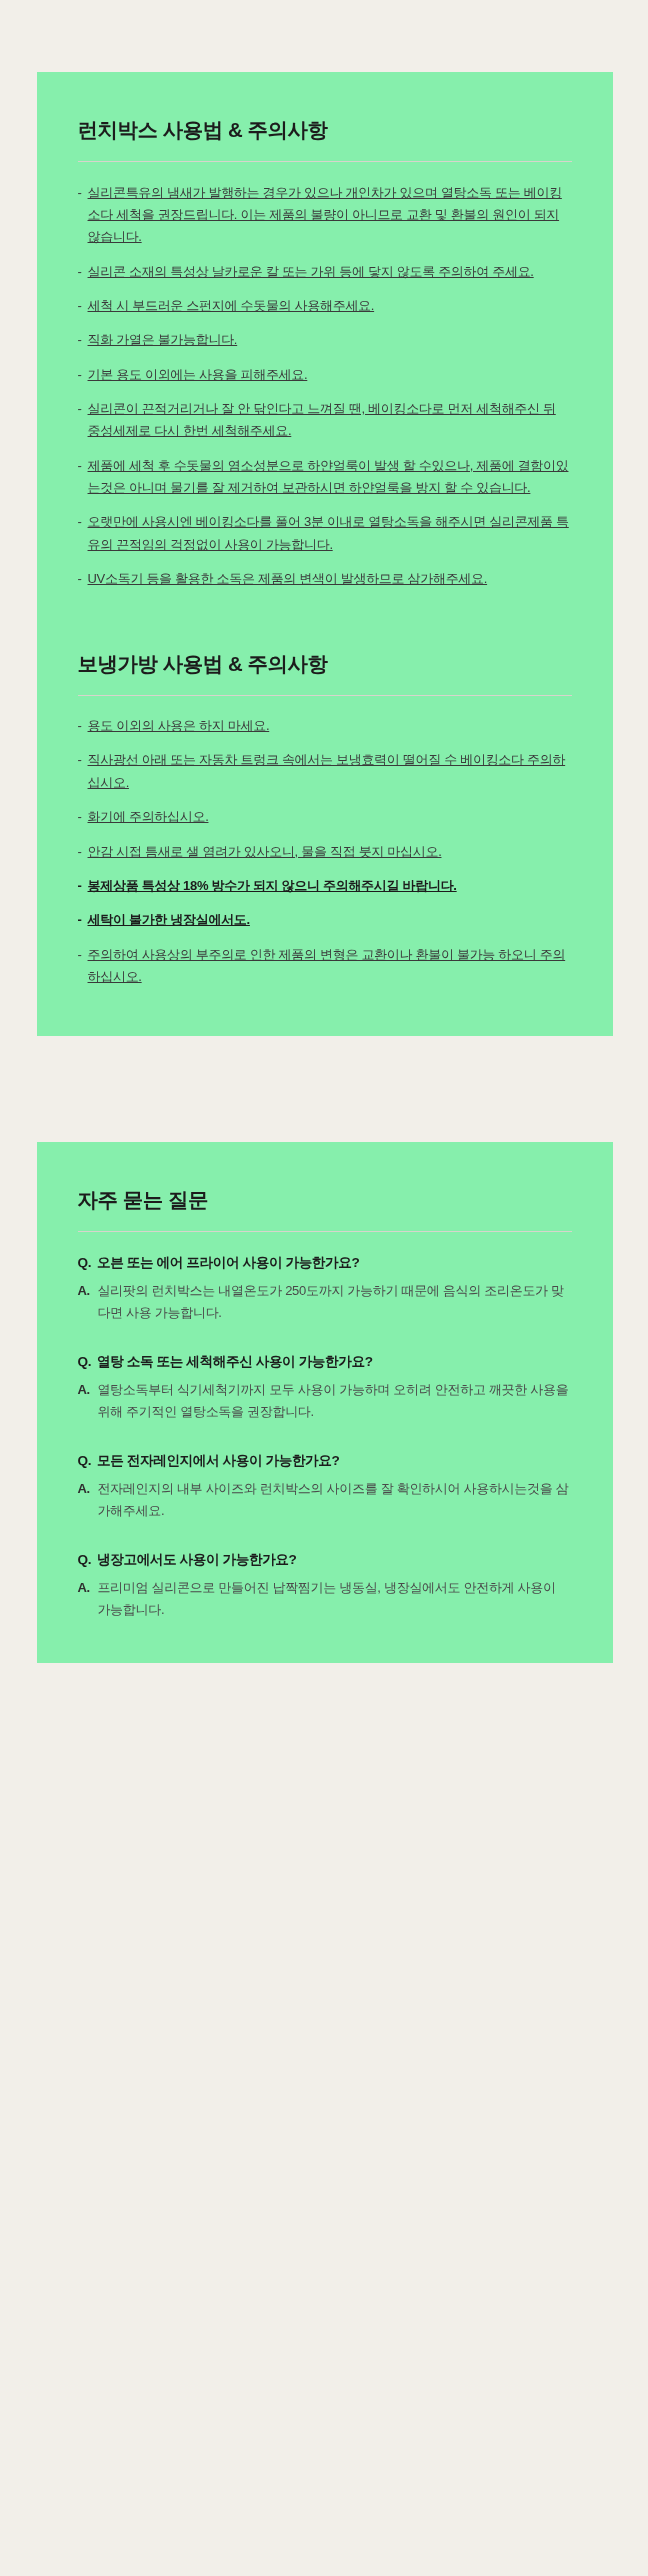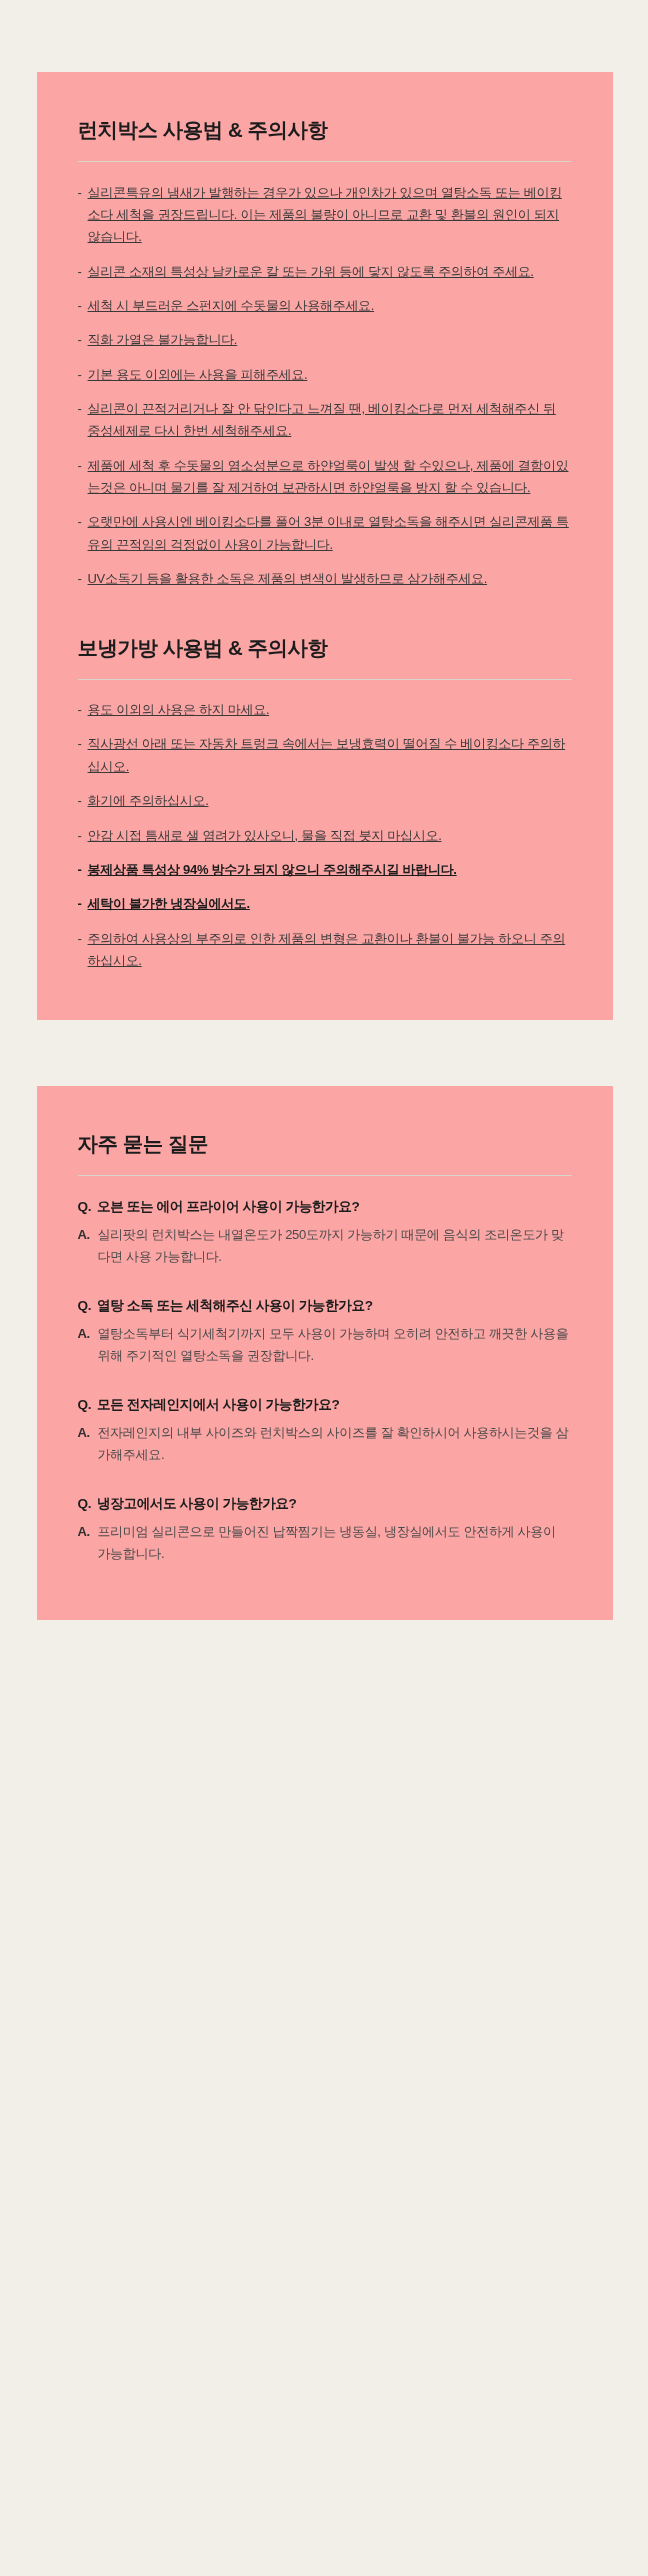--- a/index.html
+++ b/index.html
@@ -20,28 +20,29 @@
     box-sizing: border-box;
     padding: 72px 0 45px 0;
     display: flex;
     flex-direction: column;
     align-items: center;
     gap: 66px;
   }
   .card {
     width: 576px;
     box-sizing: border-box;
-    background: #fca5a5;
+    background: #86efac;
     padding: 45px 41px 48px 41px;
   }
   .card.faq {
-    padding-bottom: 54px;
+    padding-bottom: 41px;
+    margin-top: 40px;
   }
   .section + .section {
-    margin-top: 44px;
+    margin-top: 60px;
   }
   h2.section-title {
     margin: 0;
     font-size: 20.4px;
     line-height: 1.35;
     font-weight: bold;
     color: #1c1c1c;
     letter-spacing: -0.4px;
   }
   .rule {
@@ -192,21 +193,21 @@
         <li>
           <span class="dash">-</span>
           <span class="txt">화기에 주의하십시오.</span>
         </li>
         <li>
           <span class="dash">-</span>
           <span class="txt">안감 시접 틈새로 샐 염려가 있사오니, 물을 직접 붓지 마십시오.</span>
         </li>
         <li class="strong">
           <span class="dash">-</span>
-          <span class="txt">봉제상품 특성상 94% 방수가 되지 않으니 주의해주시길 바랍니다.</span>
+          <span class="txt">봉제상품 특성상 18% 방수가 되지 않으니 주의해주시길 바랍니다.</span>
         </li>
         <li class="strong">
           <span class="dash">-</span>
           <span class="txt">세탁이 불가한 냉장실에서도.</span>
         </li>
         <li>
           <span class="dash">-</span>
           <span class="txt">주의하여 사용상의 부주의로 인한 제품의 변형은 교환이나 환불이 불가능 하오니 주의하십시오.</span>
         </li>
       </ul>

